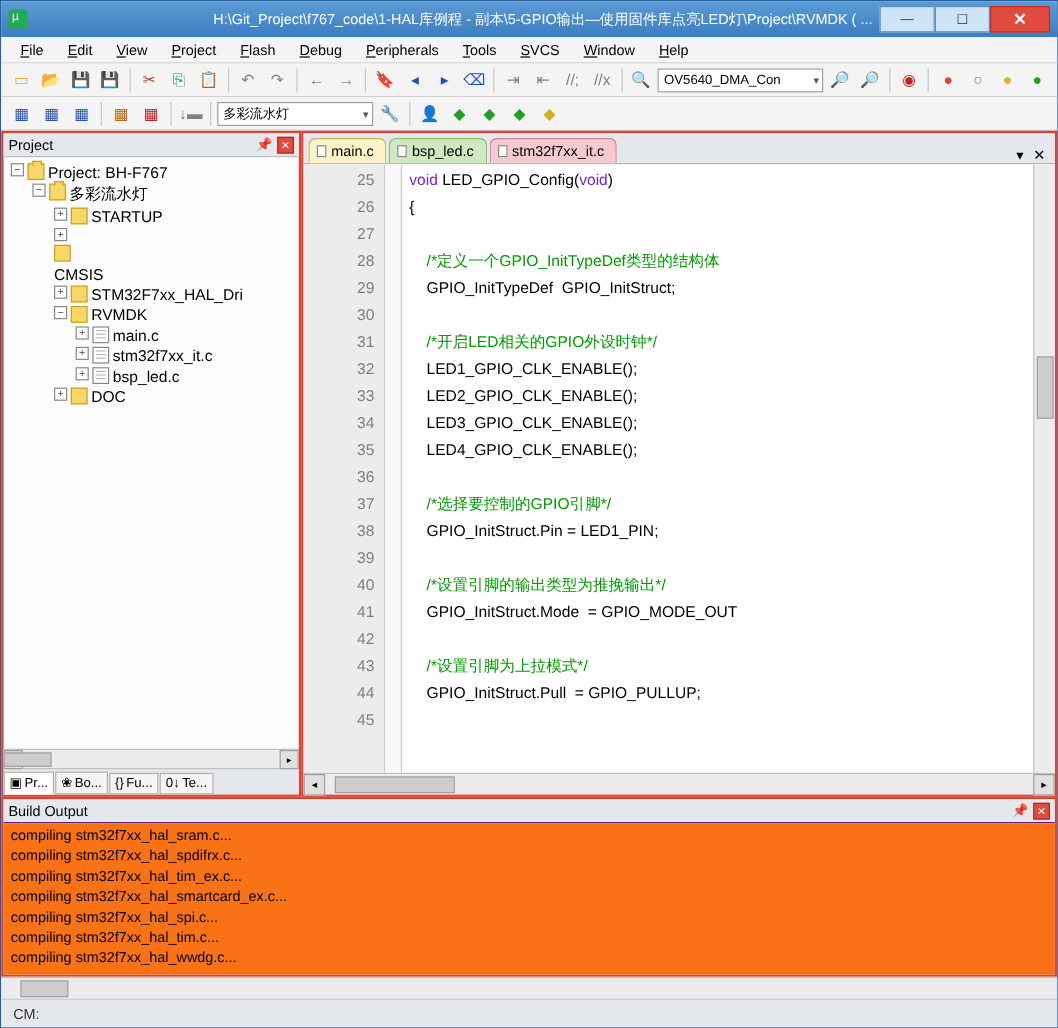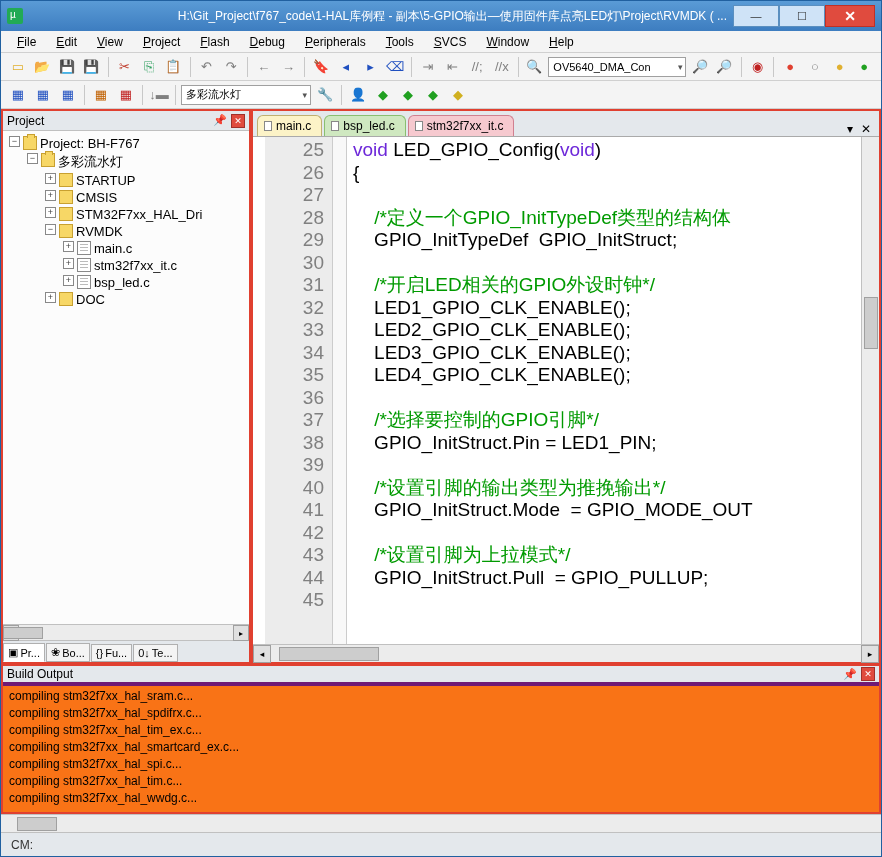--- a/index.html
+++ b/index.html
@@ -58,37 +58,37 @@
 
 .edwrap { flex:1; display:flex; flex-direction:column; border:2px solid #e04030;}
 .filetabs { height:26px; background:#e4e8ec; display:flex; align-items:flex-end; padding:0 4px; gap:0;border-bottom:1px solid #aaa;}
 .ftab { padding:3px 10px 3px 6px; background:#fcf3c7; border:1px solid #c0b070; border-bottom:none; border-radius:6px 6px 0 0; font-size:12px; display:flex; align-items:center; gap:4px; margin-right:2px;}
 .ftab .dot{width:8px;height:10px;display:inline-block;position:relative;}
 .ftab .dot:before{content:"";position:absolute;inset:0;background:#fff;border:1px solid #888;}
 .ftab.act{background:#cfe8c0;border-color:#8abf70;}
 .ftab.inact{background:#f6c9cf;border-color:#d08090;}
 .filetabs .sp{flex:1;}
 .filetabs .end{font-size:12px;display:flex;gap:8px;padding-right:4px;align-items:center;}
-.editor { flex:1; display:flex; font-family:Consolas,"Courier New",monospace; font-size:19px; background:#fff; overflow:hidden; position:relative;padding-left:12px;}
+.editor { flex:1; display:flex; font-family:Consolas,"Courier New",monospace; font-size:13px; background:#fff; overflow:hidden; position:relative;}
 .gut { width:68px; background:#ececec; text-align:right; padding:2px 8px 2px 2px; color:#808080; border-right:1px solid #ccc;}
 .gut div{height:22.5px;line-height:22.5px;}
 .fold { width:14px; background:#f8f8f8; border-right:1px solid #ccc;}
 .code { flex:1; padding:2px 2px 2px 6px; white-space:pre; overflow:hidden;}
 .code div{height:22.5px;line-height:22.5px;}
 .kw{color:#6d28d9;} .cm{color:#009a00;}
 .vbar{width:18px;background:#ececec;border-left:1px solid #c0c0c0;position:relative;}
 .vbar .vth{position:absolute;left:2px;top:160px;width:14px;height:52px;background:#cdcdcd;border:1px solid #a0a0a0;}
 .edscroll{height:18px;background:#ececec;border-top:1px solid #c0c0c0;display:flex;align-items:center;position:relative;}
 .edscroll .ar{width:18px;height:18px;background:#e0e0e0;border:1px solid #a0a0a0;display:flex;align-items:center;justify-content:center;font-size:9px;}
 .edscroll .trk{flex:1;position:relative;height:14px;}
 .edscroll .th{position:absolute;left:8px;top:0;width:100px;height:14px;background:#cdcdcd;border:1px solid #a0a0a0;}
 
 
 .bopane{height:150px;display:flex;flex-direction:column;border:2px solid #e04030;font-size:12px;}
-.bopane .hdr{height:20px;background:#e4e8ec;display:flex;align-items:center;padding:0 4px;border-bottom:4px solid #701a75;}
+.bopane .hdr{height:20px;background:#e4e8ec;display:flex;align-items:center;padding:0 4px;border-bottom:1px solid #701a75;}
 .bopane .body{flex:1;background:#f97316;font-family:Consolas,"Courier New",monospace;font-size:12px;padding:2px 6px;overflow:hidden;line-height:17px;}
 .mainscroll{height:18px;background:#ececec;border-top:1px solid #c0c0c0;position:relative;}
 .mainscroll .th{position:absolute;left:16px;top:2px;width:40px;height:14px;background:#cdcdcd;border:1px solid #a0a0a0;}
 .status{height:24px;background:#e4e8ec;border-top:1px solid #c0c0c0;display:flex;align-items:center;padding:0 10px;font-size:12px;color:#333;}
 
 
 .g{font-size:13px;line-height:1;}
 .c-new{color:#e0b030;} .c-open{color:#e0b030;} .c-save{color:#3060c0;}
 .c-cut{color:#c04030;} .c-copy{color:#30a060;} .c-paste{color:#c08030;}
 .c-red{color:#c02020;} .c-grn{color:#20a020;} .c-blu{color:#2050c0;}
@@ -200,21 +200,21 @@
           <div class="tn" style="padding-left: 22px;">
             <span class="sq m"></span>
             <span class="fico fbag"></span>
             <span>多彩流水灯</span>
           </div>
           <div class="tn" style="padding-left: 40px;">
             <span class="sq p"></span>
             <span class="fico fdir"></span>
             <span>STARTUP</span>
           </div>
-          <div class="tn" style="padding-left: 40px;">
+          <div class="tn" style="padding-left: 40px; flex-direction: column;">
             <span class="sq p"></span>
             <span class="fico fdir"></span>
             <span>CMSIS</span>
           </div>
           <div class="tn" style="padding-left: 40px;">
             <span class="sq p"></span>
             <span class="fico fdir"></span>
             <span>STM32F7xx_HAL_Dri</span>
           </div>
           <div class="tn" style="padding-left: 40px;">

